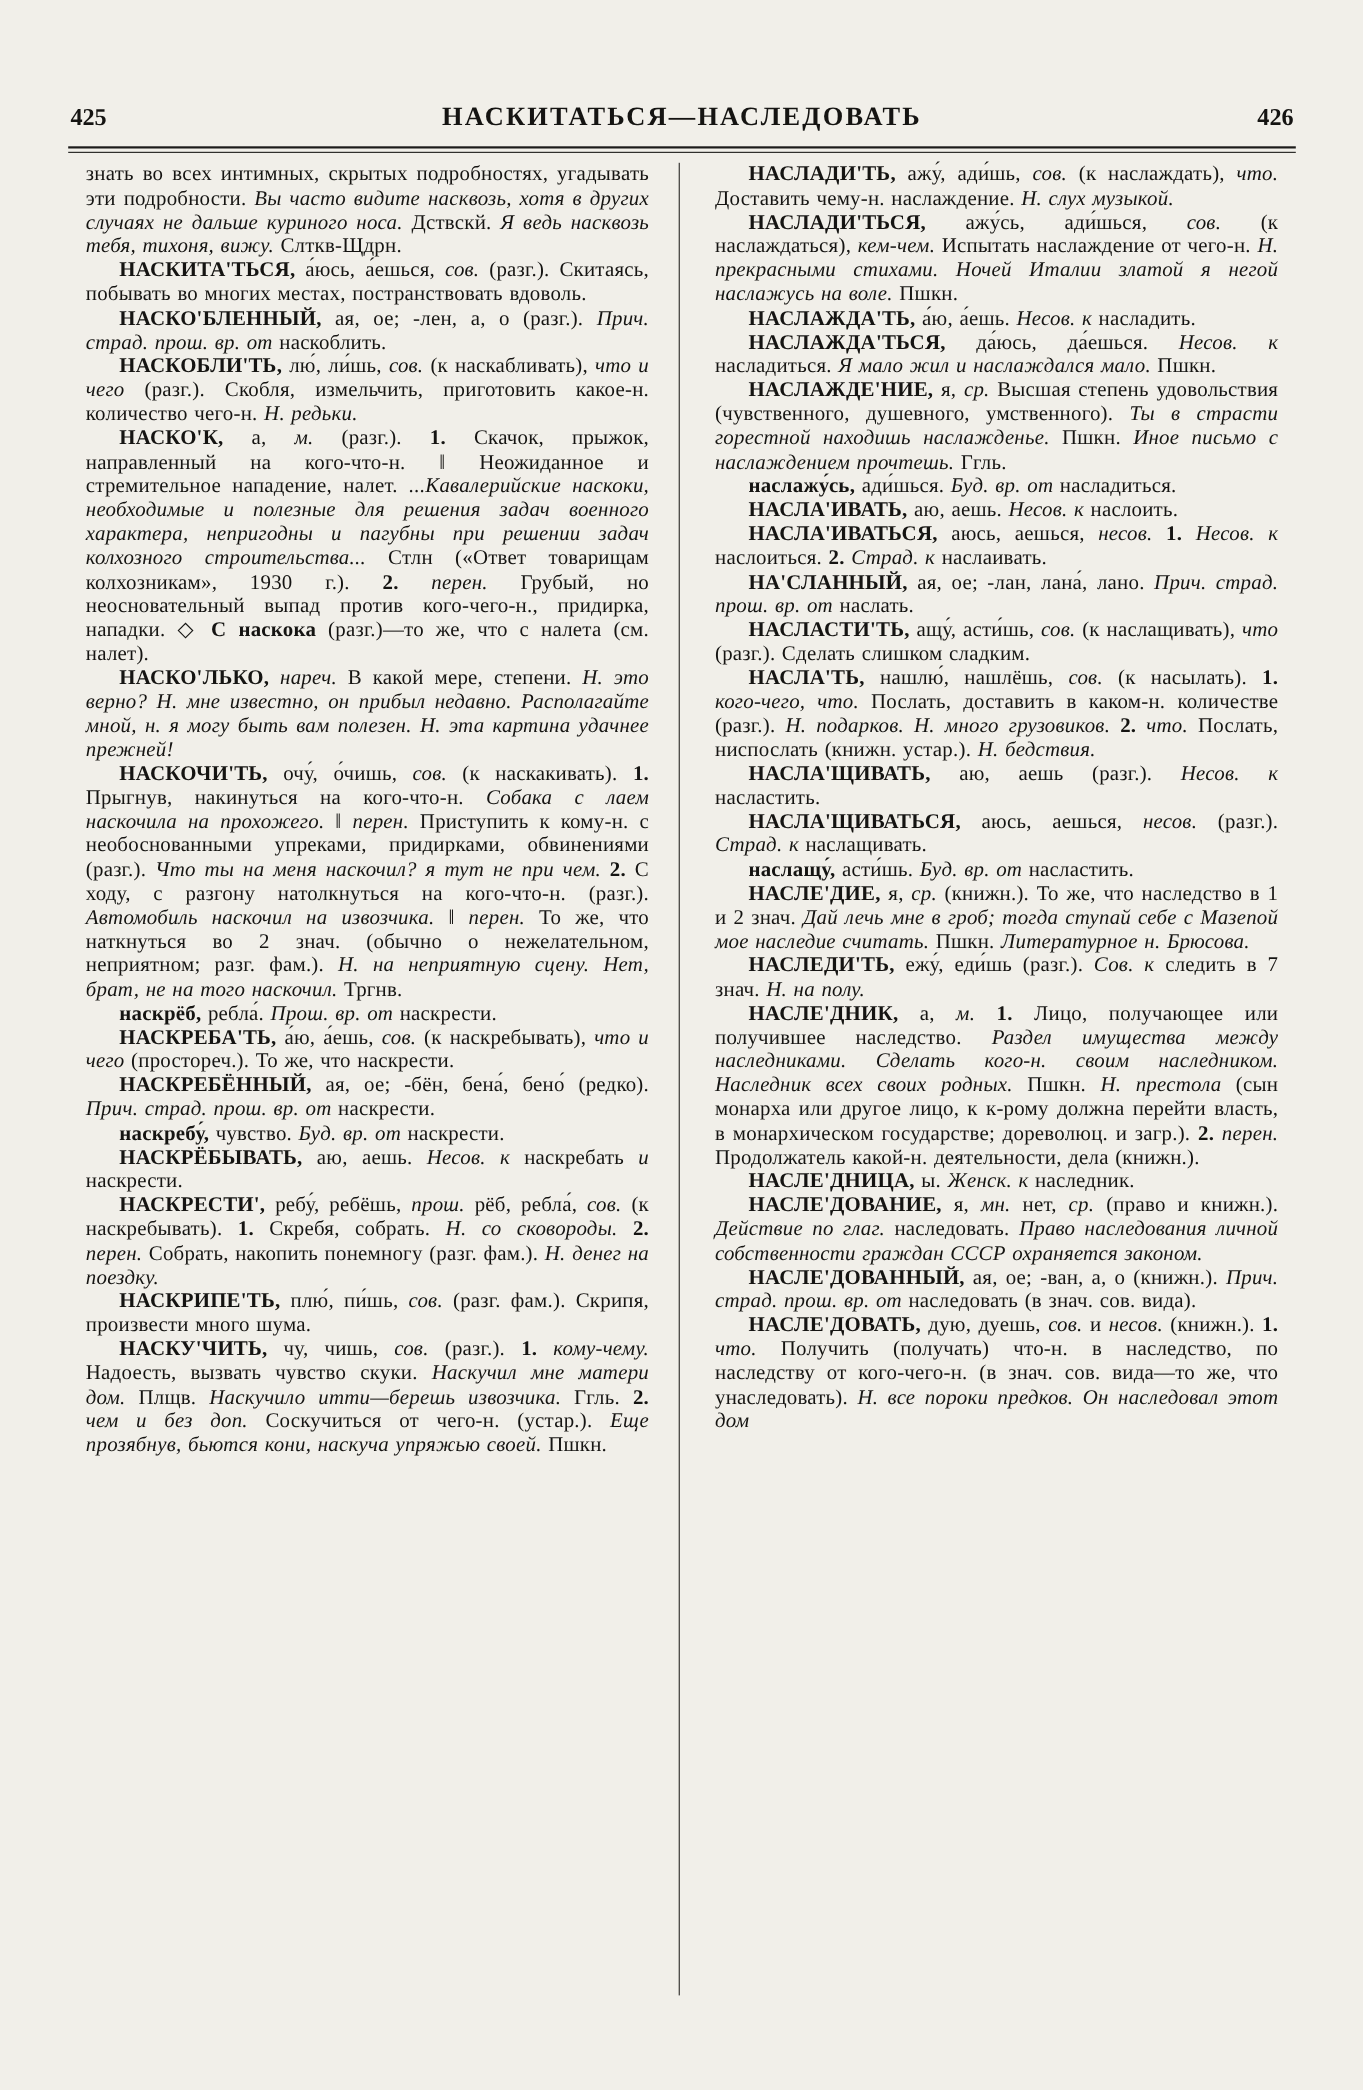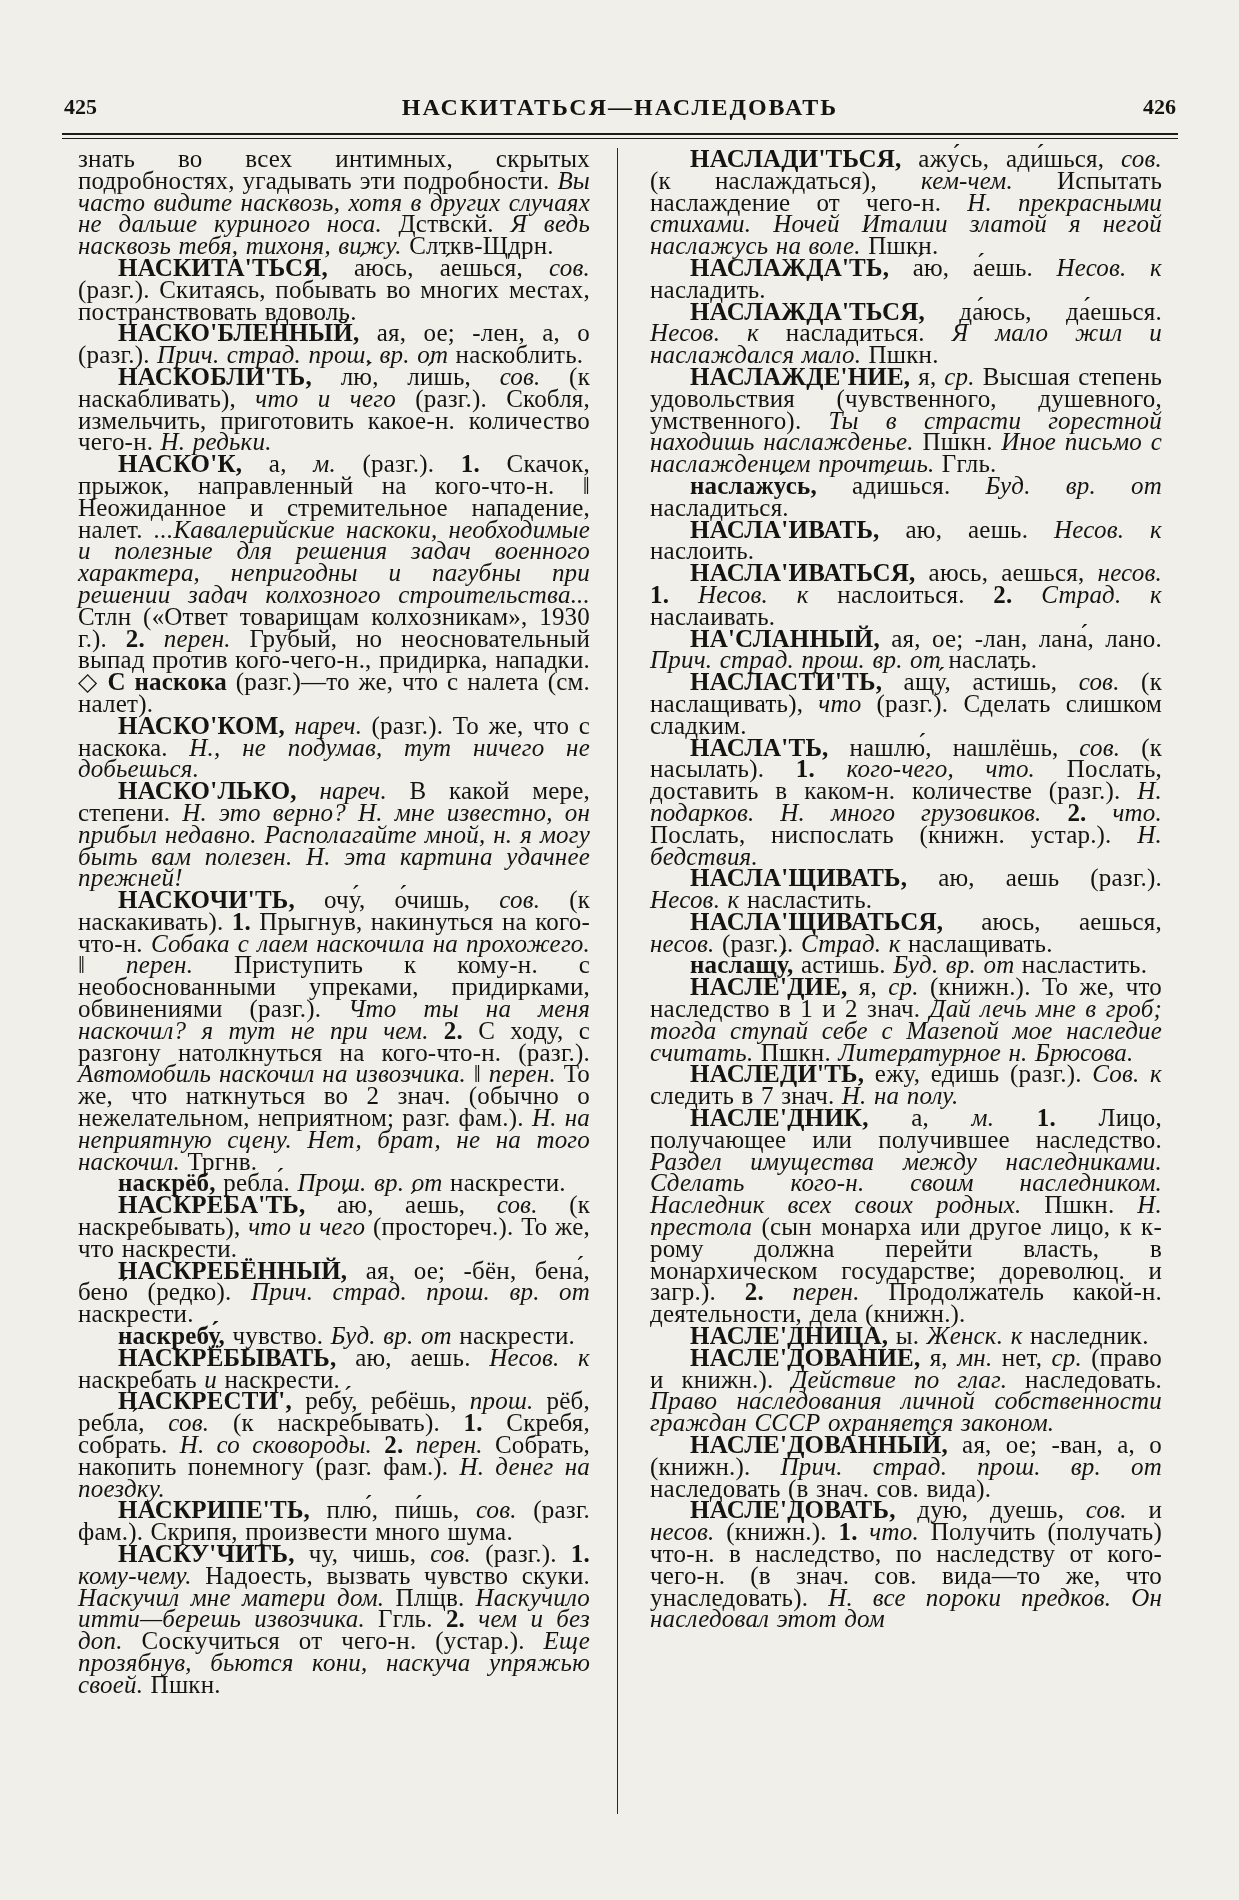--- a/index.html
+++ b/index.html
@@ -20,21 +20,21 @@
     font-weight:bold;font-size:24px;letter-spacing:2px;
     position:absolute;left:0;right:0;text-align:center;top:0;
   }
   .head-rule{
     position:absolute;top:133px;left:62px;width:1116px;height:3px;
     border-top:2px solid #1c1b19;border-bottom:1.6px solid #1c1b19;
   }
   .col{
     position:absolute;top:148px;width:512px;
     text-align:justify;
-    font-size:25px;line-height:21.8px;
+    font-size:19px;line-height:21.8px;
     letter-spacing:0.2px;word-spacing:1px;
   }
   .col-left{left:78px;}
   .col-right{left:650px;}
   .col-divider{
     position:absolute;left:617px;top:148px;height:1666px;width:0;
     border-left:1.8px solid #2a2926;
   }
   p.entry{margin:0;text-indent:1.6em;}
   p.entry.cont{text-indent:0;}
@@ -51,34 +51,34 @@
 </div>
 
 <div class="head-rule"></div>
 
 <div class="col col-left">
     <p class="entry cont"><span class="s-n">знать во всех интимных, скрытых подробностях, угадывать эти подробности. </span><span class="s-i">Вы часто видите насквозь, хотя в других случаях не дальше куриного носа.</span><span class="s-n"> Дствскй. </span><span class="s-i">Я ведь насквозь тебя, тихоня, вижу.</span><span class="s-n"> Слткв-Щдрн.</span></p>
     <p class="entry"><span class="s-b">НАСКИТА'ТЬСЯ,</span><span class="s-n"> а́юсь, а́ешься, </span><span class="s-i">сов.</span><span class="s-n"> (разг.). Скитаясь, побывать во многих местах, постранствовать вдоволь.</span></p>
     <p class="entry"><span class="s-b">НАСКО'БЛЕННЫЙ,</span><span class="s-n"> ая, ое; -лен, а, о (разг.). </span><span class="s-i">Прич. страд. прош. вр. от</span><span class="s-n"> наскоблить.</span></p>
     <p class="entry"><span class="s-b">НАСКОБЛИ'ТЬ,</span><span class="s-n"> лю́, ли́шь, </span><span class="s-i">сов.</span><span class="s-n"> (к наскабливать), </span><span class="s-i">что и чего</span><span class="s-n"> (разг.). Скобля, измельчить, приготовить какое-н. количество чего-н. </span><span class="s-i">Н. редьки.</span></p>
     <p class="entry"><span class="s-b">НАСКО'К,</span><span class="s-n"> а, </span><span class="s-i">м.</span><span class="s-n"> (разг.). </span><span class="s-b">1.</span><span class="s-n"> Скачок, прыжок, направленный на кого-что-н. ‖ Неожиданное и стремительное нападение, налет. </span><span class="s-i">...Кавалерийские наскоки, необходимые и полезные для решения задач военного характера, непригодны и пагубны при решении задач колхозного строительства...</span><span class="s-n"> Стлн («Ответ товарищам колхозникам», 1930 г.). </span><span class="s-b">2.</span><span class="s-n"> </span><span class="s-i">перен.</span><span class="s-n"> Грубый, но неосновательный выпад против кого-чего-н., придирка, нападки. ◇ </span><span class="s-b">С наскока</span><span class="s-n"> (разг.)—то же, что с налета (см. налет).</span></p>
-    <p class="entry"><span class="s-b">НАСКО'КОМ,</span><span class="s-n"> </span><span class="s-i">нареч.</span><span class="s-n"> (разг.). То же, что с наскока. </span><span class="s-i">Н., не подумав, тут ничего не добьешься.</span></p>
     <p class="entry"><span class="s-b">НАСКО'ЛЬКО,</span><span class="s-n"> </span><span class="s-i">нареч.</span><span class="s-n"> В какой мере, степени. </span><span class="s-i">Н. это верно? Н. мне известно, он прибыл недавно. Располагайте мной, н. я могу быть вам полезен. Н. эта картина удачнее прежней!</span></p>
     <p class="entry"><span class="s-b">НАСКОЧИ'ТЬ,</span><span class="s-n"> очу́, о́чишь, </span><span class="s-i">сов.</span><span class="s-n"> (к наскакивать). </span><span class="s-b">1.</span><span class="s-n"> Прыгнув, накинуться на кого-что-н. </span><span class="s-i">Собака с лаем наскочила на прохожего.</span><span class="s-n"> ‖ </span><span class="s-i">перен.</span><span class="s-n"> Приступить к кому-н. с необоснованными упреками, придирками, обвинениями (разг.). </span><span class="s-i">Что ты на меня наскочил? я тут не при чем.</span><span class="s-n"> </span><span class="s-b">2.</span><span class="s-n"> С ходу, с разгону натолкнуться на кого-что-н. (разг.). </span><span class="s-i">Автомобиль наскочил на извозчика.</span><span class="s-n"> ‖ </span><span class="s-i">перен.</span><span class="s-n"> То же, что наткнуться во 2 знач. (обычно о нежелательном, неприятном; разг. фам.). </span><span class="s-i">Н. на неприятную сцену. Нет, брат, не на того наскочил.</span><span class="s-n"> Тргнв.</span></p>
     <p class="entry"><span class="s-b">наскрёб,</span><span class="s-n"> ребла́. </span><span class="s-i">Прош. вр. от</span><span class="s-n"> наскрести.</span></p>
     <p class="entry"><span class="s-b">НАСКРЕБА'ТЬ,</span><span class="s-n"> а́ю, а́ешь, </span><span class="s-i">сов.</span><span class="s-n"> (к наскребывать), </span><span class="s-i">что и чего</span><span class="s-n"> (простореч.). То же, что наскрести.</span></p>
     <p class="entry"><span class="s-b">НАСКРЕБЁННЫЙ,</span><span class="s-n"> ая, ое; -бён, бена́, бено́ (редко). </span><span class="s-i">Прич. страд. прош. вр. от</span><span class="s-n"> наскрести.</span></p>
     <p class="entry"><span class="s-b">наскребу́,</span><span class="s-n"> чувство. </span><span class="s-i">Буд. вр. от</span><span class="s-n"> наскрести.</span></p>
     <p class="entry"><span class="s-b">НАСКРЁБЫВАТЬ,</span><span class="s-n"> аю, аешь. </span><span class="s-i">Несов. к</span><span class="s-n"> наскребать </span><span class="s-i">и</span><span class="s-n"> наскрести.</span></p>
     <p class="entry"><span class="s-b">НАСКРЕСТИ',</span><span class="s-n"> ребу́, ребёшь, </span><span class="s-i">прош.</span><span class="s-n"> рёб, ребла́, </span><span class="s-i">сов.</span><span class="s-n"> (к наскребывать). </span><span class="s-b">1.</span><span class="s-n"> Скребя, собрать. </span><span class="s-i">Н. со сковороды.</span><span class="s-n"> </span><span class="s-b">2.</span><span class="s-n"> </span><span class="s-i">перен.</span><span class="s-n"> Собрать, накопить понемногу (разг. фам.). </span><span class="s-i">Н. денег на поездку.</span></p>
     <p class="entry"><span class="s-b">НАСКРИПЕ'ТЬ,</span><span class="s-n"> плю́, пи́шь, </span><span class="s-i">сов.</span><span class="s-n"> (разг. фам.). Скрипя, произвести много шума.</span></p>
     <p class="entry"><span class="s-b">НАСКУ'ЧИТЬ,</span><span class="s-n"> чу, чишь, </span><span class="s-i">сов.</span><span class="s-n"> (разг.). </span><span class="s-b">1.</span><span class="s-n"> </span><span class="s-i">кому-чему.</span><span class="s-n"> Надоесть, вызвать чувство скуки. </span><span class="s-i">Наскучил мне матери дом.</span><span class="s-n"> Плщв. </span><span class="s-i">Наскучило итти—берешь извозчика.</span><span class="s-n"> Ггль. </span><span class="s-b">2.</span><span class="s-n"> </span><span class="s-i">чем и без доп.</span><span class="s-n"> Соскучиться от чего-н. (устар.). </span><span class="s-i">Еще прозябнув, бьются кони, наскуча упряжью своей.</span><span class="s-n"> Пшкн.</span></p>
   </div>
 <div class="col-divider"></div>
 <div class="col col-right">
+    <p class="entry"><span class="s-b">НАСЛАДИ'ТЬ,</span><span class="s-n"> ажу́, ади́шь, </span><span class="s-i">сов.</span><span class="s-n"> (к наслаждать), </span><span class="s-i">что.</span><span class="s-n"> Доставить чему-н. наслаждение. </span><span class="s-i">Н. слух музыкой.</span></p>
     <p class="entry"><span class="s-b">НАСЛАДИ'ТЬСЯ,</span><span class="s-n"> ажу́сь, ади́шься, </span><span class="s-i">сов.</span><span class="s-n"> (к наслаждаться), </span><span class="s-i">кем-чем.</span><span class="s-n"> Испытать наслаждение от чего-н. </span><span class="s-i">Н. прекрасными стихами. Ночей Италии златой я негой наслажусь на воле.</span><span class="s-n"> Пшкн.</span></p>
     <p class="entry"><span class="s-b">НАСЛАЖДА'ТЬ,</span><span class="s-n"> а́ю, а́ешь. </span><span class="s-i">Несов. к</span><span class="s-n"> насладить.</span></p>
     <p class="entry"><span class="s-b">НАСЛАЖДА'ТЬСЯ,</span><span class="s-n"> да́юсь, да́ешься. </span><span class="s-i">Несов. к</span><span class="s-n"> насладиться. </span><span class="s-i">Я мало жил и наслаждался мало.</span><span class="s-n"> Пшкн.</span></p>
     <p class="entry"><span class="s-b">НАСЛАЖДЕ'НИЕ,</span><span class="s-n"> я, </span><span class="s-i">ср.</span><span class="s-n"> Высшая степень удовольствия (чувственного, душевного, умственного). </span><span class="s-i">Ты в страсти горестной находишь наслажденье.</span><span class="s-n"> Пшкн. </span><span class="s-i">Иное письмо с наслаждением прочтешь.</span><span class="s-n"> Ггль.</span></p>
     <p class="entry"><span class="s-b">наслажу́сь,</span><span class="s-n"> ади́шься. </span><span class="s-i">Буд. вр. от</span><span class="s-n"> насладиться.</span></p>
     <p class="entry"><span class="s-b">НАСЛА'ИВАТЬ,</span><span class="s-n"> аю, аешь. </span><span class="s-i">Несов. к</span><span class="s-n"> наслоить.</span></p>
     <p class="entry"><span class="s-b">НАСЛА'ИВАТЬСЯ,</span><span class="s-n"> аюсь, аешься, </span><span class="s-i">несов.</span><span class="s-n"> </span><span class="s-b">1.</span><span class="s-n"> </span><span class="s-i">Несов. к</span><span class="s-n"> наслоиться. </span><span class="s-b">2.</span><span class="s-n"> </span><span class="s-i">Страд. к</span><span class="s-n"> наслаивать.</span></p>
     <p class="entry"><span class="s-b">НА'СЛАННЫЙ,</span><span class="s-n"> ая, ое; -лан, лана́, лано. </span><span class="s-i">Прич. страд. прош. вр. от</span><span class="s-n"> наслать.</span></p>
     <p class="entry"><span class="s-b">НАСЛАСТИ'ТЬ,</span><span class="s-n"> ащу́, асти́шь, </span><span class="s-i">сов.</span><span class="s-n"> (к наслащивать), </span><span class="s-i">что</span><span class="s-n"> (разг.). Сделать слишком сладким.</span></p>
     <p class="entry"><span class="s-b">НАСЛА'ТЬ,</span><span class="s-n"> нашлю́, нашлёшь, </span><span class="s-i">сов.</span><span class="s-n"> (к насылать). </span><span class="s-b">1.</span><span class="s-n"> </span><span class="s-i">кого-чего, что.</span><span class="s-n"> Послать, доставить в каком-н. количестве (разг.). </span><span class="s-i">Н. подарков. Н. много грузовиков.</span><span class="s-n"> </span><span class="s-b">2.</span><span class="s-n"> </span><span class="s-i">что.</span><span class="s-n"> Послать, ниспослать (книжн. устар.). </span><span class="s-i">Н. бедствия.</span></p>

